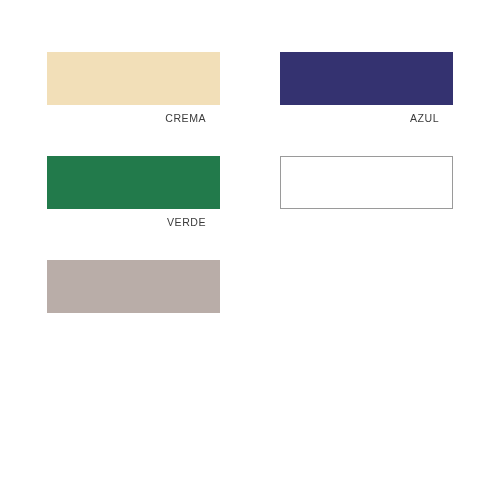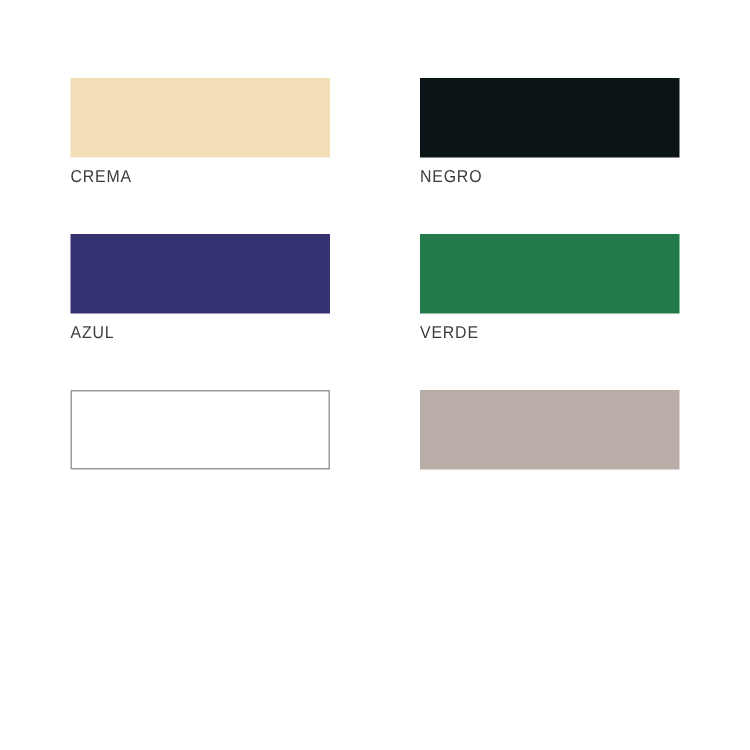--- a/index.html
+++ b/index.html
@@ -29,20 +29,21 @@
     top: 52px;
     width: 406px;
     display: grid;
     grid-template-columns: 173px 173px;
     column-gap: 60px;
     row-gap: 31px;
   }
 
   .swatch-cell {
     width: 173px;
+    text-align: right;
   }
 
   .swatch-chip {
     width: 173px;
     height: 53px;
     box-sizing: border-box;
     display: block;
   }
 
   .swatch-chip.bordered {
@@ -66,24 +67,20 @@
 </head>
 <body>
 
 <div id="color-chart">
   <div class="chart-grid">
 
     <div class="swatch-cell">
       <span class="swatch-chip" style="background-color: rgb(242, 223, 184);"></span>
       <span class="swatch-label">CREMA</span>
     </div>
-    <div class="swatch-cell">
-      <span class="swatch-chip" style="background-color: rgb(11, 20, 23);"></span>
-      <span class="swatch-label">NEGRO</span>
-    </div>
 
 
 
     <div class="swatch-cell">
       <span class="swatch-chip" style="background-color: rgb(52, 50, 112);"></span>
       <span class="swatch-label">AZUL</span>
     </div>
     <div class="swatch-cell">
       <span class="swatch-chip" style="background-color: rgb(34, 122, 75);"></span>
       <span class="swatch-label">VERDE</span>

